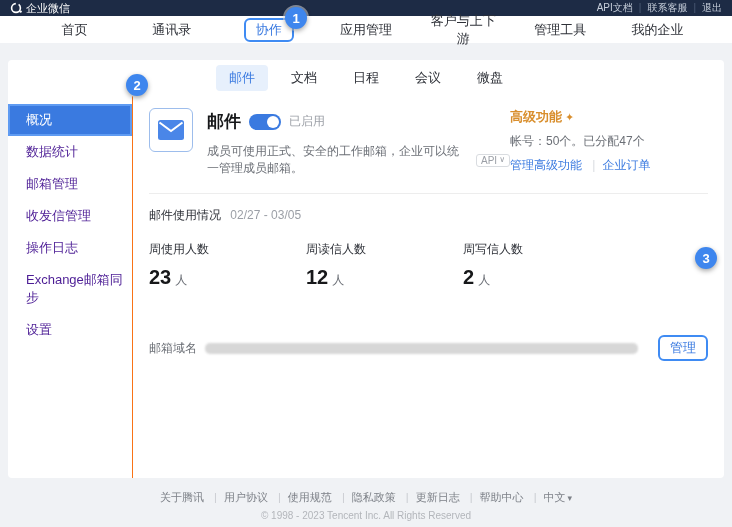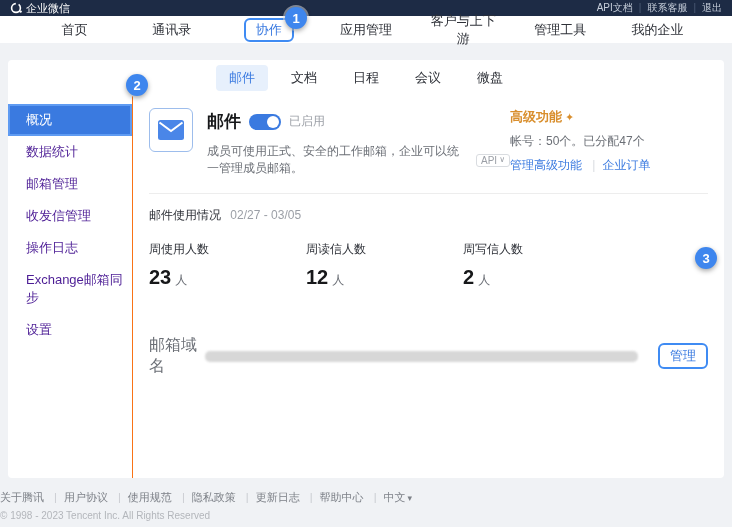--- a/index.html
+++ b/index.html
@@ -63,26 +63,26 @@
   .usage-range { color:#9b9fa6; margin-left:6px; }
 
   .stats { display:flex; margin-top:17px; }
   .stat { width:157px; }
   .stat-label { font-size:12px; color:#2e3138; }
   .stat-value { margin-top:8px; }
   .num { font-size:20px; font-weight:bold; color:#17181a; }
   .unit { font-size:12px; color:#6b6f76; margin-left:4px; }
 
   .domain-row { margin-top:46px; display:flex; align-items:center; }
-  .domain-label { font-size:16px; color:#6b6f76; width:56px; flex-shrink:0; }
+  .domain-label { font-size:12px; color:#6b6f76; width:56px; flex-shrink:0; }
   .domain-redacted { flex:1; height:11px; background:#d7d7d7; border-radius:5px; filter:blur(1.2px); margin-right:20px; }
   .manage-btn { border:2px solid #3f8bf3; border-radius:6px; color:#3a7ae0; font-size:13px; padding:2px 10px; text-decoration:none; cursor:pointer; flex-shrink:0; }
 
   
-  .footer { position:absolute; bottom:6px; left:0; right:0; text-align:left; }
+  .footer { position:absolute; bottom:6px; left:0; right:0; text-align:center; }
   .footer-links { font-size:11px; color:#7d8188; }
   .footer-links a { color:#7d8188; text-decoration:none; cursor:pointer; }
   .footer-links a + a::before { content:"|"; margin:0 7px; color:#c9ccd1; }
   .lang-caret { font-size:9px; margin-left:2px; }
   .copyright { margin-top:5px; font-size:10px; color:#b3b6bb; }
 
   
   .badge { position:absolute; width:22px; height:22px; border-radius:50%; background:#3e86ee; color:#fff; font-size:13px; font-weight:bold; display:flex; align-items:center; justify-content:center; box-shadow:0 2px 5px rgba(0,0,0,.35), 0 0 0 2px rgba(255,255,255,.45); z-index:50; }
   .badge-1 { left:285px; top:7px; }
   .badge-2 { left:126px; top:74px; }

